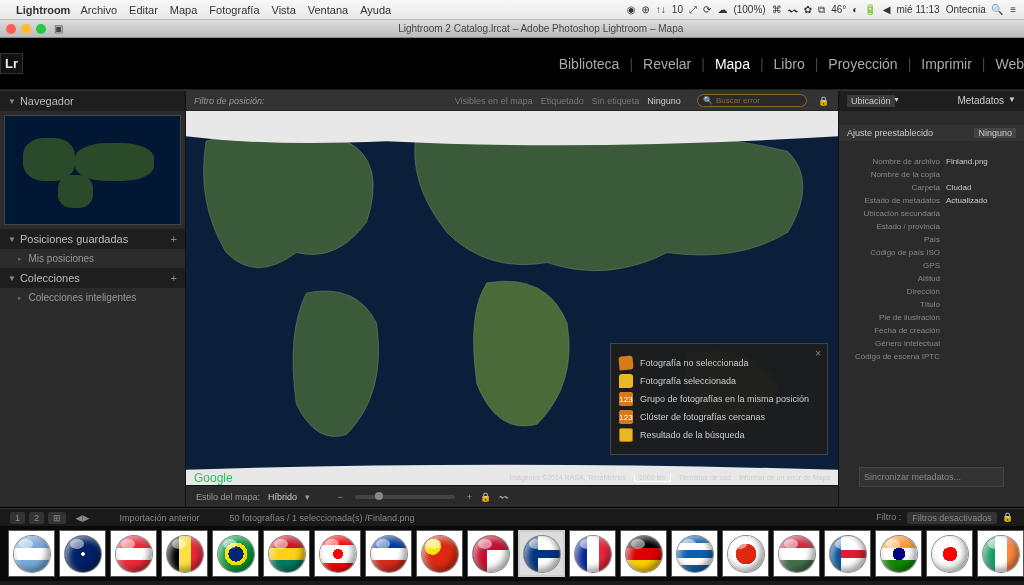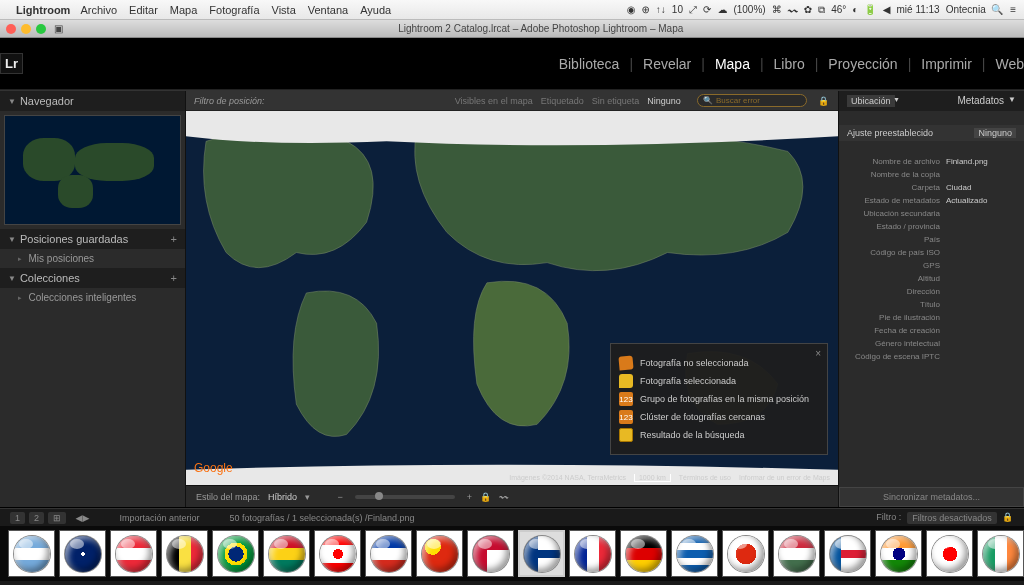--- a/index.html
+++ b/index.html
@@ -65,40 +65,40 @@
 
 .legend { position: absolute; right: 10px; bottom: 30px; width: 218px; background: rgba(30,30,30,0.95); border: 1px solid #444; padding: 8px; font-size: 9px; }
 .legend .close { position: absolute; right: 6px; top: 4px; color: #888; font-size: 10px; cursor: pointer; }
 .legend-row { display: flex; align-items: center; margin: 4px 0; gap: 7px; color: #ccc; }
 .legend-row .ic { width: 14px; height: 14px; border-radius: 2px; display: flex; align-items: center; justify-content: center; font-size: 8px; color: #fff; flex-shrink: 0; }
 .ic.orange-pin { background: #d97a1a; border-radius: 3px 3px 3px 0; transform: rotate(-5deg); }
 .ic.yellow-pin { background: #e8b923; border-radius: 3px 3px 3px 0; }
 .ic.orange-box { background: #d97a1a; }
 .ic.yellow-box { background: #e8b923; border: 1px solid #aa7700; }
 
-.google-logo { position: absolute; left: 8px; bottom: 10px; font-size: 12px; color: #f97316; font-family: Arial; }
+.google-logo { position: absolute; left: 8px; bottom: 0; font-size: 12px; color: #22c55e; font-family: Arial; }
 .map-credits { position: absolute; right: 8px; bottom: 3px; font-size: 7px; color: #ccc; display: flex; gap: 8px; }
 .scale { border: 1px solid #fff; border-top: none; padding: 0 4px; }
 
 .style-bar { height: 22px; background: #2a2a2a; display: flex; align-items: center; padding: 0 10px; font-size: 9px; color: #999; gap: 8px; border-top: 1px solid #111; }
 .style-bar .slider { flex: 0 0 100px; height: 4px; background: #444; border-radius: 2px; position: relative; margin: 0 4px; }
 .style-bar .slider::after { content:""; position:absolute; left:20%; top:-3px; width:8px; height:8px; background:#888; border-radius:50%; }
 .style-bar .lock { color: #caa04a; }
 
 
 .right-panel .meta-head { display: flex; padding: 4px 8px; background: #1e1e1e; font-size: 10px; }
 .right-panel .meta-head .dd { background: #3a3a3a; padding: 1px 4px; font-size: 9px; }
 .right-panel .meta-head .title { margin-left: auto; }
 .meta-sub { background: #333; padding: 3px 8px; font-size: 9px; display: flex; }
 .meta-sub .v { margin-left: auto; background: #444; padding: 0 4px; }
 .meta-row { display: flex; padding: 2px 8px; font-size: 8px; color: #888; }
 .meta-row .k { flex: 1; text-align: right; padding-right: 6px; }
 .meta-row .v { flex: 0 0 70px; color: #ccc; }
 .meta-row.dim .v { color: #666; }
-.sync-btn { margin: 0; padding: 4px; background: #333; border: 1px solid #444; text-align: center; font-size: 9px; color: #888; }
+.sync-btn { margin: 20px; padding: 4px; background: #333; border: 1px solid #444; font-size: 9px; color: #888; }
 
 
 .filmstrip-bar { height: 18px; background: #1a1a1a; display: flex; align-items: center; padding: 0 10px; font-size: 9px; color: #888; border-top: 1px solid #333; }
 .filmstrip-bar .grp { display: flex; gap: 4px; }
 .filmstrip-bar .btn { background: #333; padding: 1px 5px; border-radius: 2px; }
 .filmstrip-bar .info { margin-left: 30px; }
 .filmstrip-bar .right { margin-left: auto; display: flex; gap: 6px; }
 .filmstrip { height: 55px; background: #0a0a0a; display: flex; align-items: center; padding: 4px 8px; gap: 4px; overflow: hidden; }
 .flag { width: 47px; height: 47px; background: #fff; border: 1px solid #555; display: flex; align-items: center; justify-content: center; flex-shrink: 0; }
 .flag.sel { border: 2px solid #ccc; background: #ddd; }

